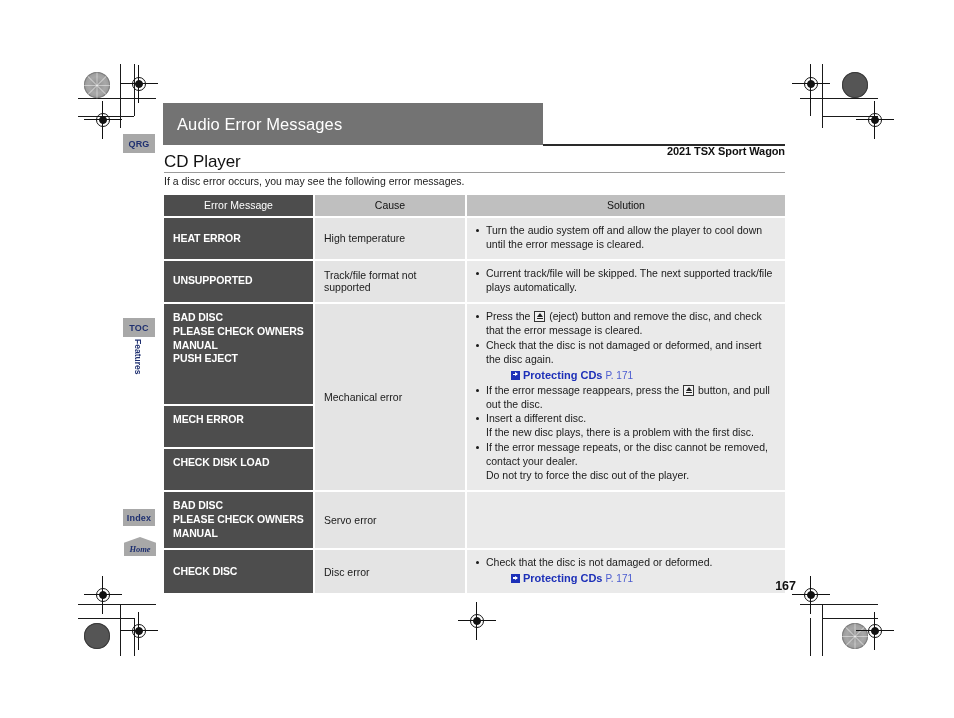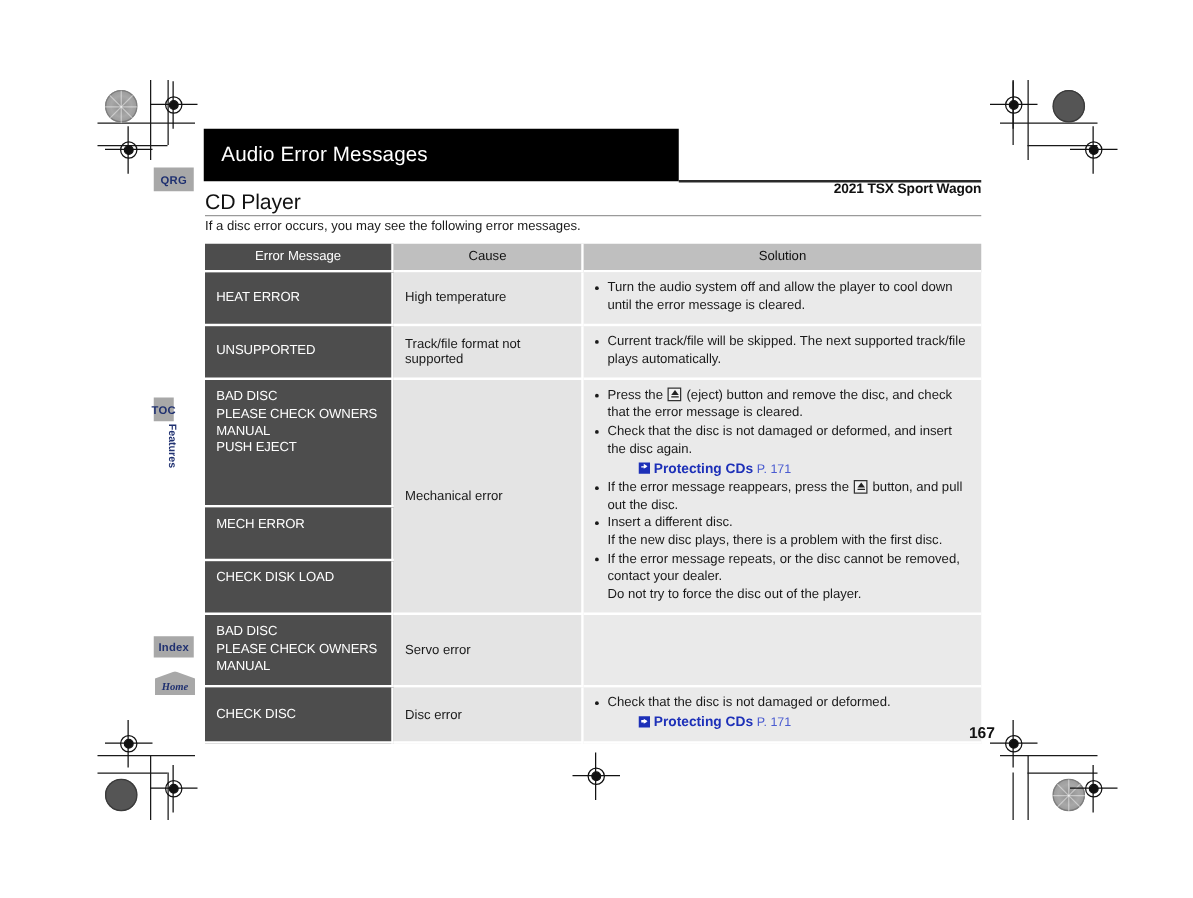--- a/index.html
+++ b/index.html
@@ -74,21 +74,21 @@
     color: #1a1a1a;
     letter-spacing: 0.3px;
     white-space: nowrap;
   }
 
   
   .chapter-bar {
     position: absolute;
     left: 163px; top: 103px;
     width: 380px; height: 42px;
-    background: #000000;
+    background: #737373;
     display: flex; align-items: center;
   }
   .chapter-bar .title {
     color: #ffffff;
     font-size: 16.5px;
     font-weight: 400;
     padding-left: 14px;
     letter-spacing: 0.1px;
   }
 
@@ -162,21 +162,21 @@
     text-align: center;
     padding: 4px 0 5px 0;
     border-bottom: 2px solid #ffffff;
   }
   .th-cause { width: 152px; border-right: 2px solid #ffffff; }
 
   td.c-msg {
     background: #4d4d4d;
     color: #ffffff;
     font-size: 10.5px;
-    font-weight: normal;
+    font-weight: bold;
     padding: 7px 4px 7px 9px;
     line-height: 1.32;
     border-right: 2px solid #ffffff;
     border-bottom: 2px solid #ffffff;
     width: 151px;
     letter-spacing: -0.1px;
   }
   td.c-cause {
     background: #e4e4e4;
     color: #1a1a1a;
@@ -269,21 +269,21 @@
     background: #a8a8a8;
     color: #1f3070;
     font-size: 9px;
     font-weight: bold;
     display: flex;
     align-items: center;
     justify-content: center;
     letter-spacing: 0.2px;
   }
   #tab-qrg { left: 123px; top: 134px; width: 32px; height: 19px; }
-  #tab-toc { left: 123px; top: 318px; width: 16px; height: 19px; }
+  #tab-toc { left: 123px; top: 318px; width: 32px; height: 19px; }
   #tab-index { left: 123px; top: 509px; width: 32px; height: 17px; }
 
   #tab-features {
     position: absolute;
     left: 131px; top: 339px;
     width: 15px; height: 50px;
     background: #ffffff;
     color: #1f3070;
     font-size: 8.5px;
     font-weight: bold;

